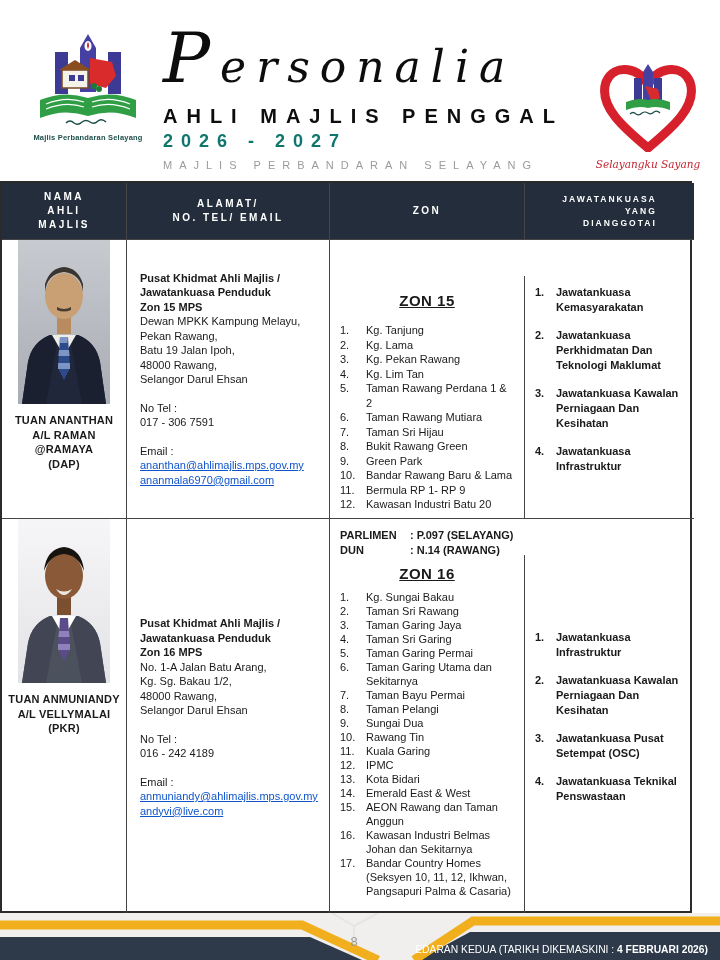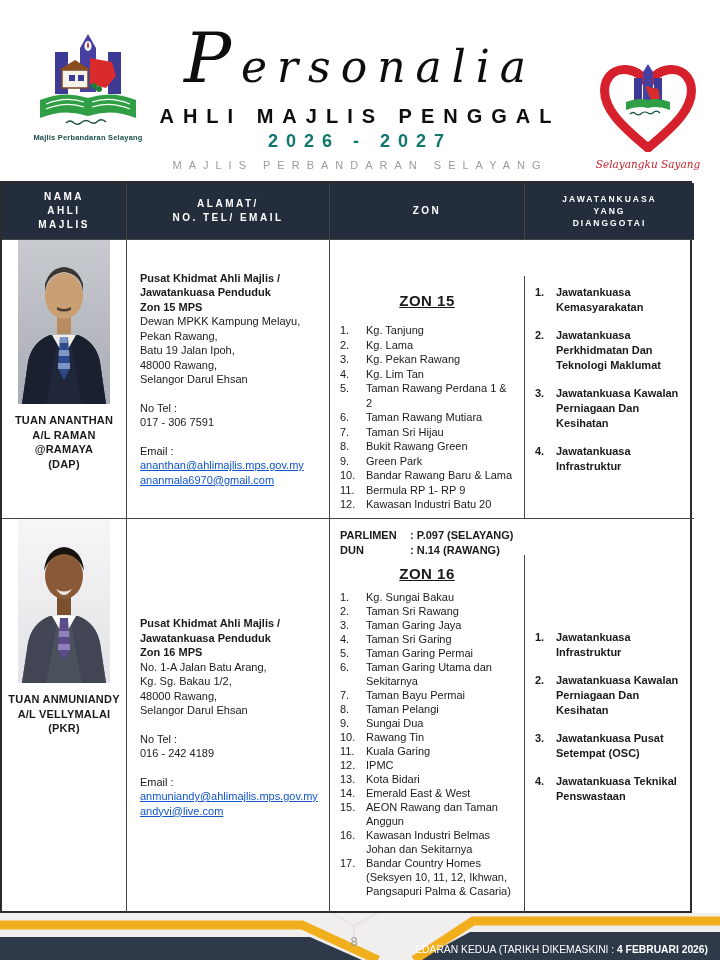--- a/index.html
+++ b/index.html
@@ -7,21 +7,21 @@
     width:720px;height:960px;position:relative;background:#ffffff;
     font-family:"Liberation Sans","DejaVu Sans",sans-serif;color:#1a1a1a;
     overflow:hidden;
   }
   
   .header{position:absolute;top:0;left:0;width:720px;height:181px;}
   .logo-left{position:absolute;left:28px;top:30px;width:120px;text-align:center;}
   .logo-left .cap{font-size:7.5px;font-weight:bold;color:#1c4f49;margin-top:1px;letter-spacing:.2px;}
   .logo-right{position:absolute;right:16px;top:56px;width:112px;text-align:center;}
   .logo-right .cap{font-family:"DejaVu Serif",serif;font-style:italic;font-size:10.5px;color:#c32430;margin-top:2px;}
-  .titles{position:absolute;left:150px;top:26px;width:420px;text-align:center;}
+  .titles{position:absolute;left:163px;top:26px;width:420px;text-align:left;}
   .script-title{
     font-family:"DejaVu Serif",serif;font-style:italic;font-weight:400;
     font-size:44px;letter-spacing:10px;line-height:64px;color:#0d0d0d;
   }
   .script-title::first-letter{font-size:70px;}
   .t-line1{font-size:20px;font-weight:bold;letter-spacing:9px;color:#0d0d0d;margin-top:6px;white-space:nowrap;}
   .t-line2{font-size:18px;font-weight:bold;letter-spacing:8px;color:#0f766e;margin-top:3px;}
   .t-sub{font-size:11px;letter-spacing:7px;color:#9b9b9b;margin-top:7px;white-space:nowrap;}
   .divider{display:flex;align-items:center;justify-content:center;margin-top:9px;}
   .divider .bar{width:125px;height:2px;background:#eaa71b;}
@@ -34,21 +34,21 @@
     border:2px solid #2b2b2b;box-sizing:border-box;
   }
   .cell{border-right:1px solid #454545;border-bottom:1px solid #454545;box-sizing:border-box;min-width:0;}
   .cell.last-col{border-right:none;}
   .cell.last-row{border-bottom:none;}
   .th{
     background:#232d3b;color:#ffffff;display:flex;align-items:center;justify-content:center;
     text-align:center;font-weight:bold;font-size:10px;letter-spacing:2.5px;
     line-height:14px;white-space:pre-line;
   }
-  .th.small{font-size:8.5px;letter-spacing:2px;line-height:12px;}
+  .th.small{font-size:8.5px;letter-spacing:2px;line-height:12px;text-align:right;}
   .name-cell{display:flex;flex-direction:column;align-items:center;justify-content:flex-start;}
   .photo{width:92px;height:164px;display:block;}
   .mname{font-size:11px;font-weight:bold;text-align:center;line-height:14.5px;white-space:pre-line;margin-top:9px;letter-spacing:.2px;}
   .addr-cell{display:flex;flex-direction:column;justify-content:center;padding:8px 4px 8px 13px;font-size:11px;line-height:14.5px;}
   .addr-cell .office{font-weight:bold;white-space:pre-line;}
   .addr-cell .addr{white-space:pre-line;}
   .addr-cell .blk{margin-top:14px;}
   .addr-cell a{color:#1155CC;text-decoration:underline;}
   .zone-cell{padding:16px 10px 8px 10px;font-size:11px;display:flex;flex-direction:column;margin-top:36px;}
   .zone-title{text-align:center;font-weight:bold;font-size:15px;text-decoration:underline;margin-bottom:14px;letter-spacing:.5px;}

